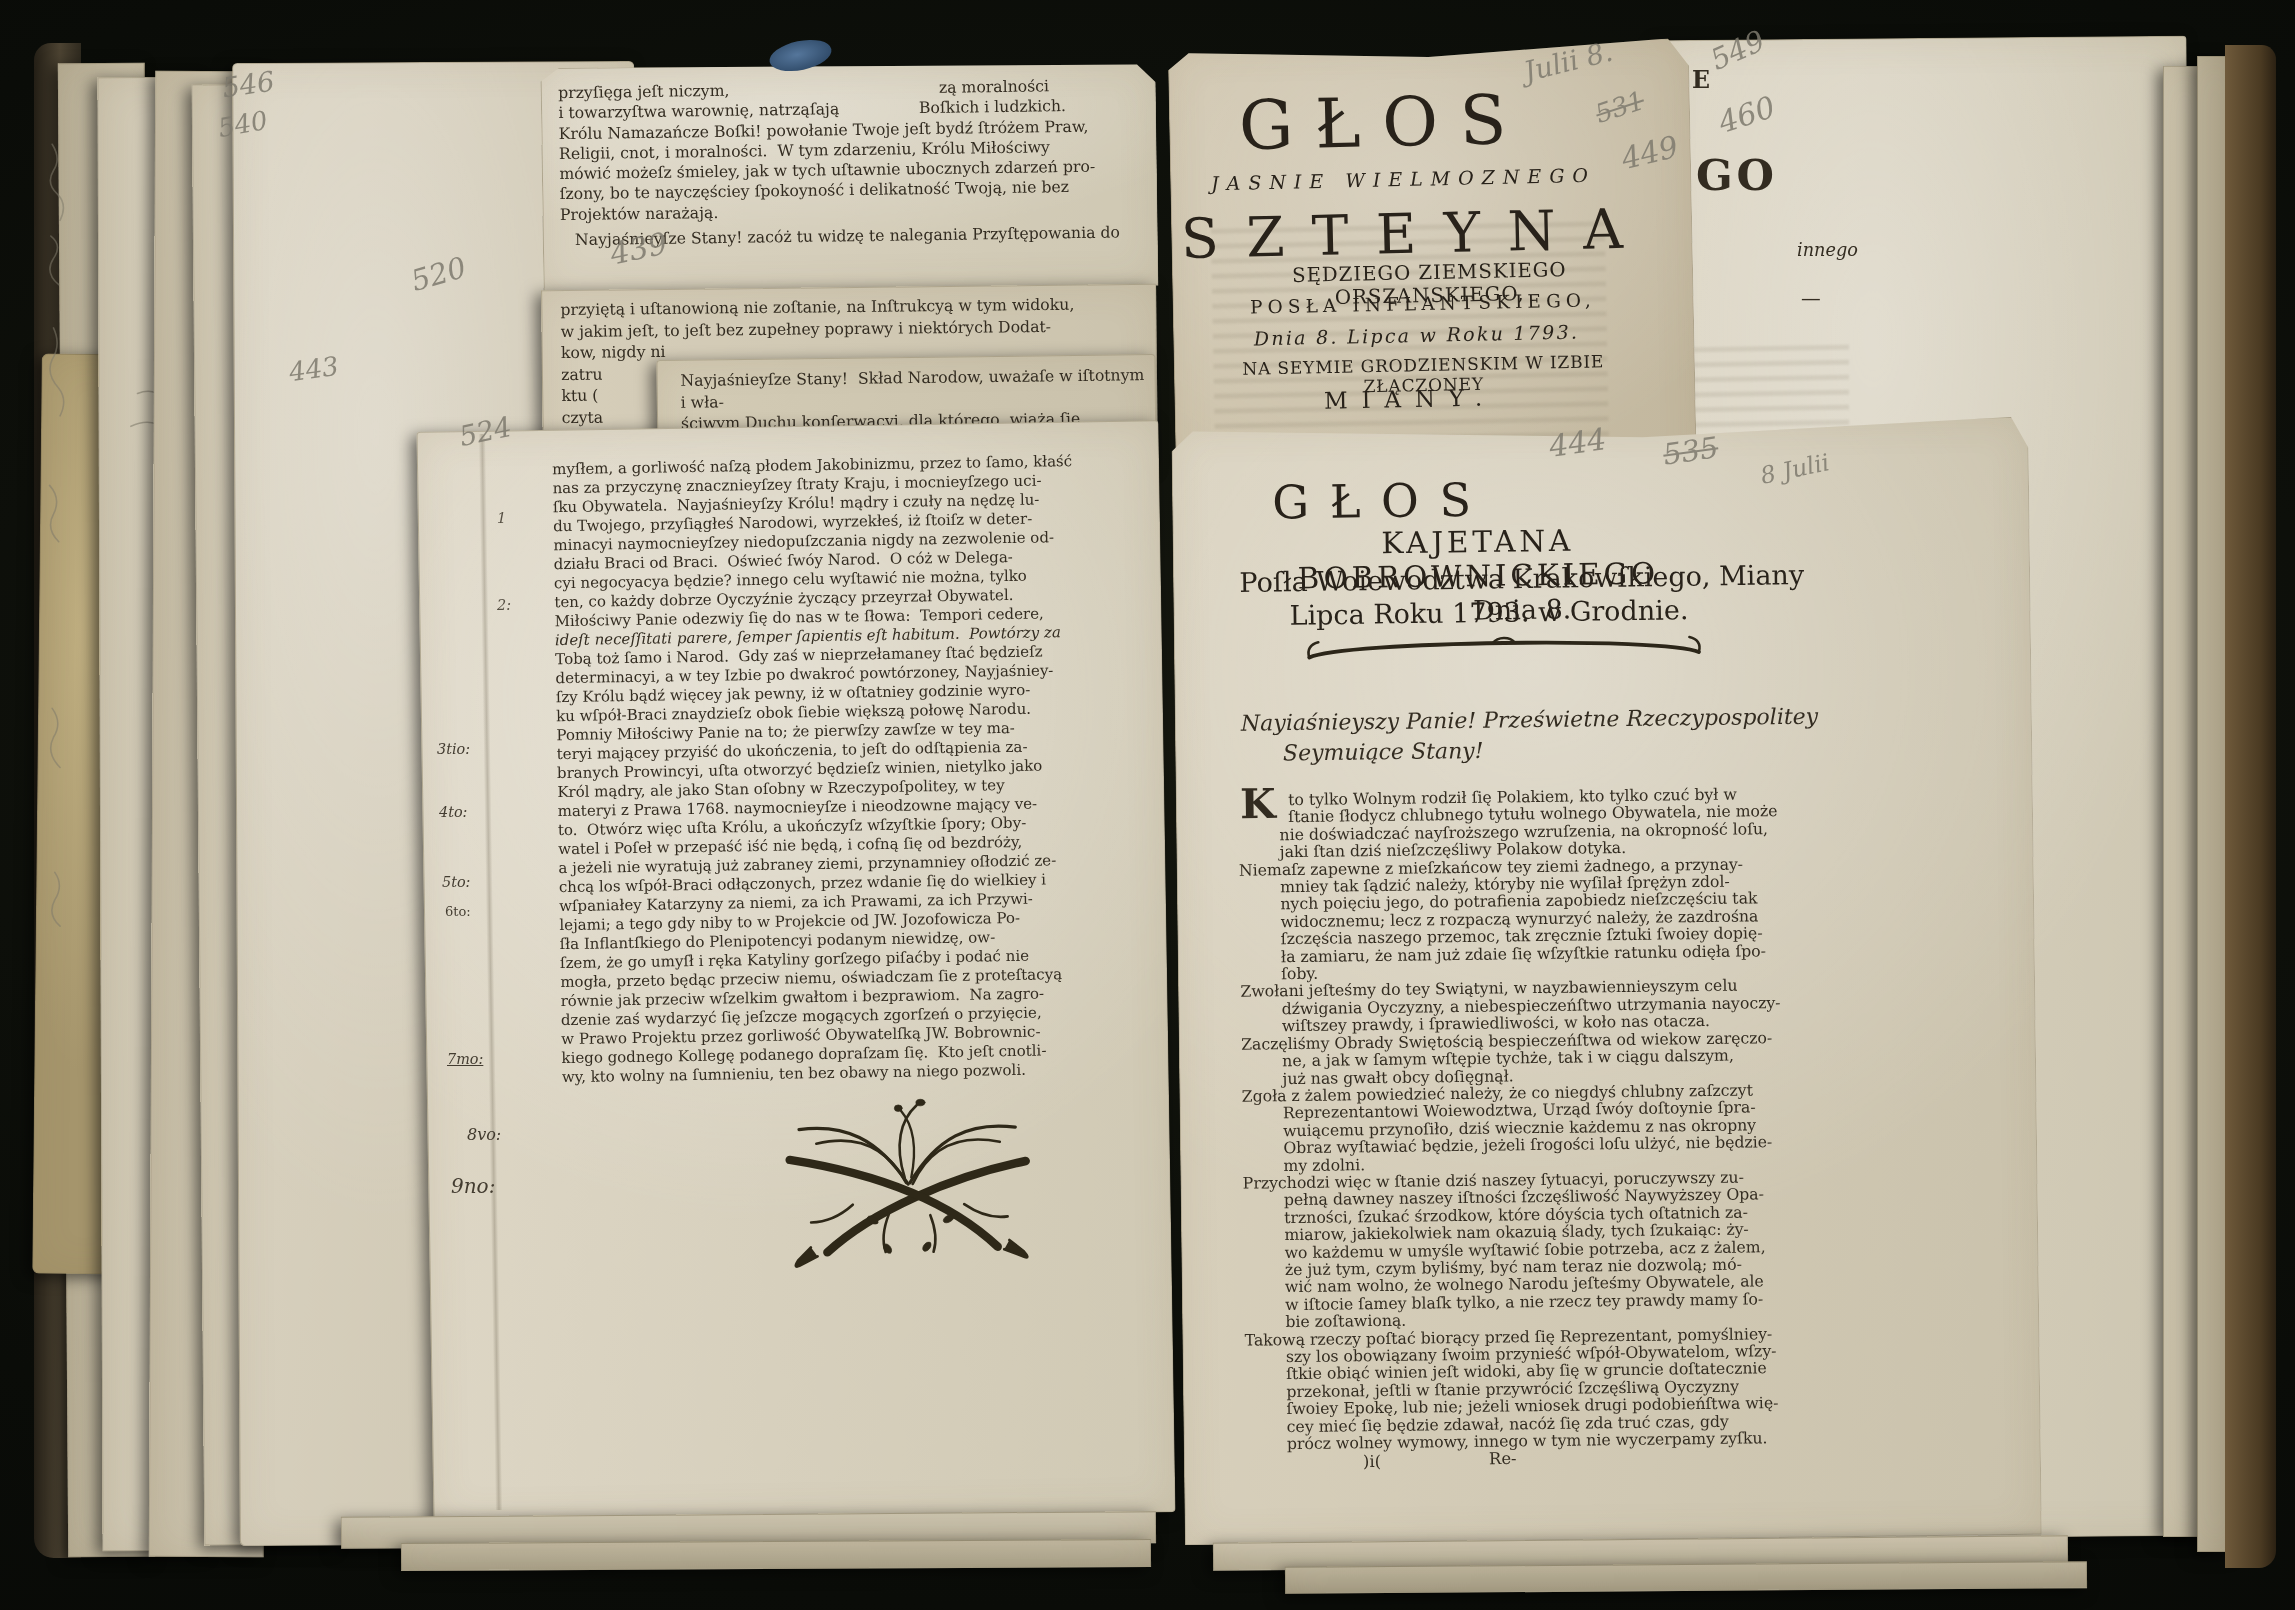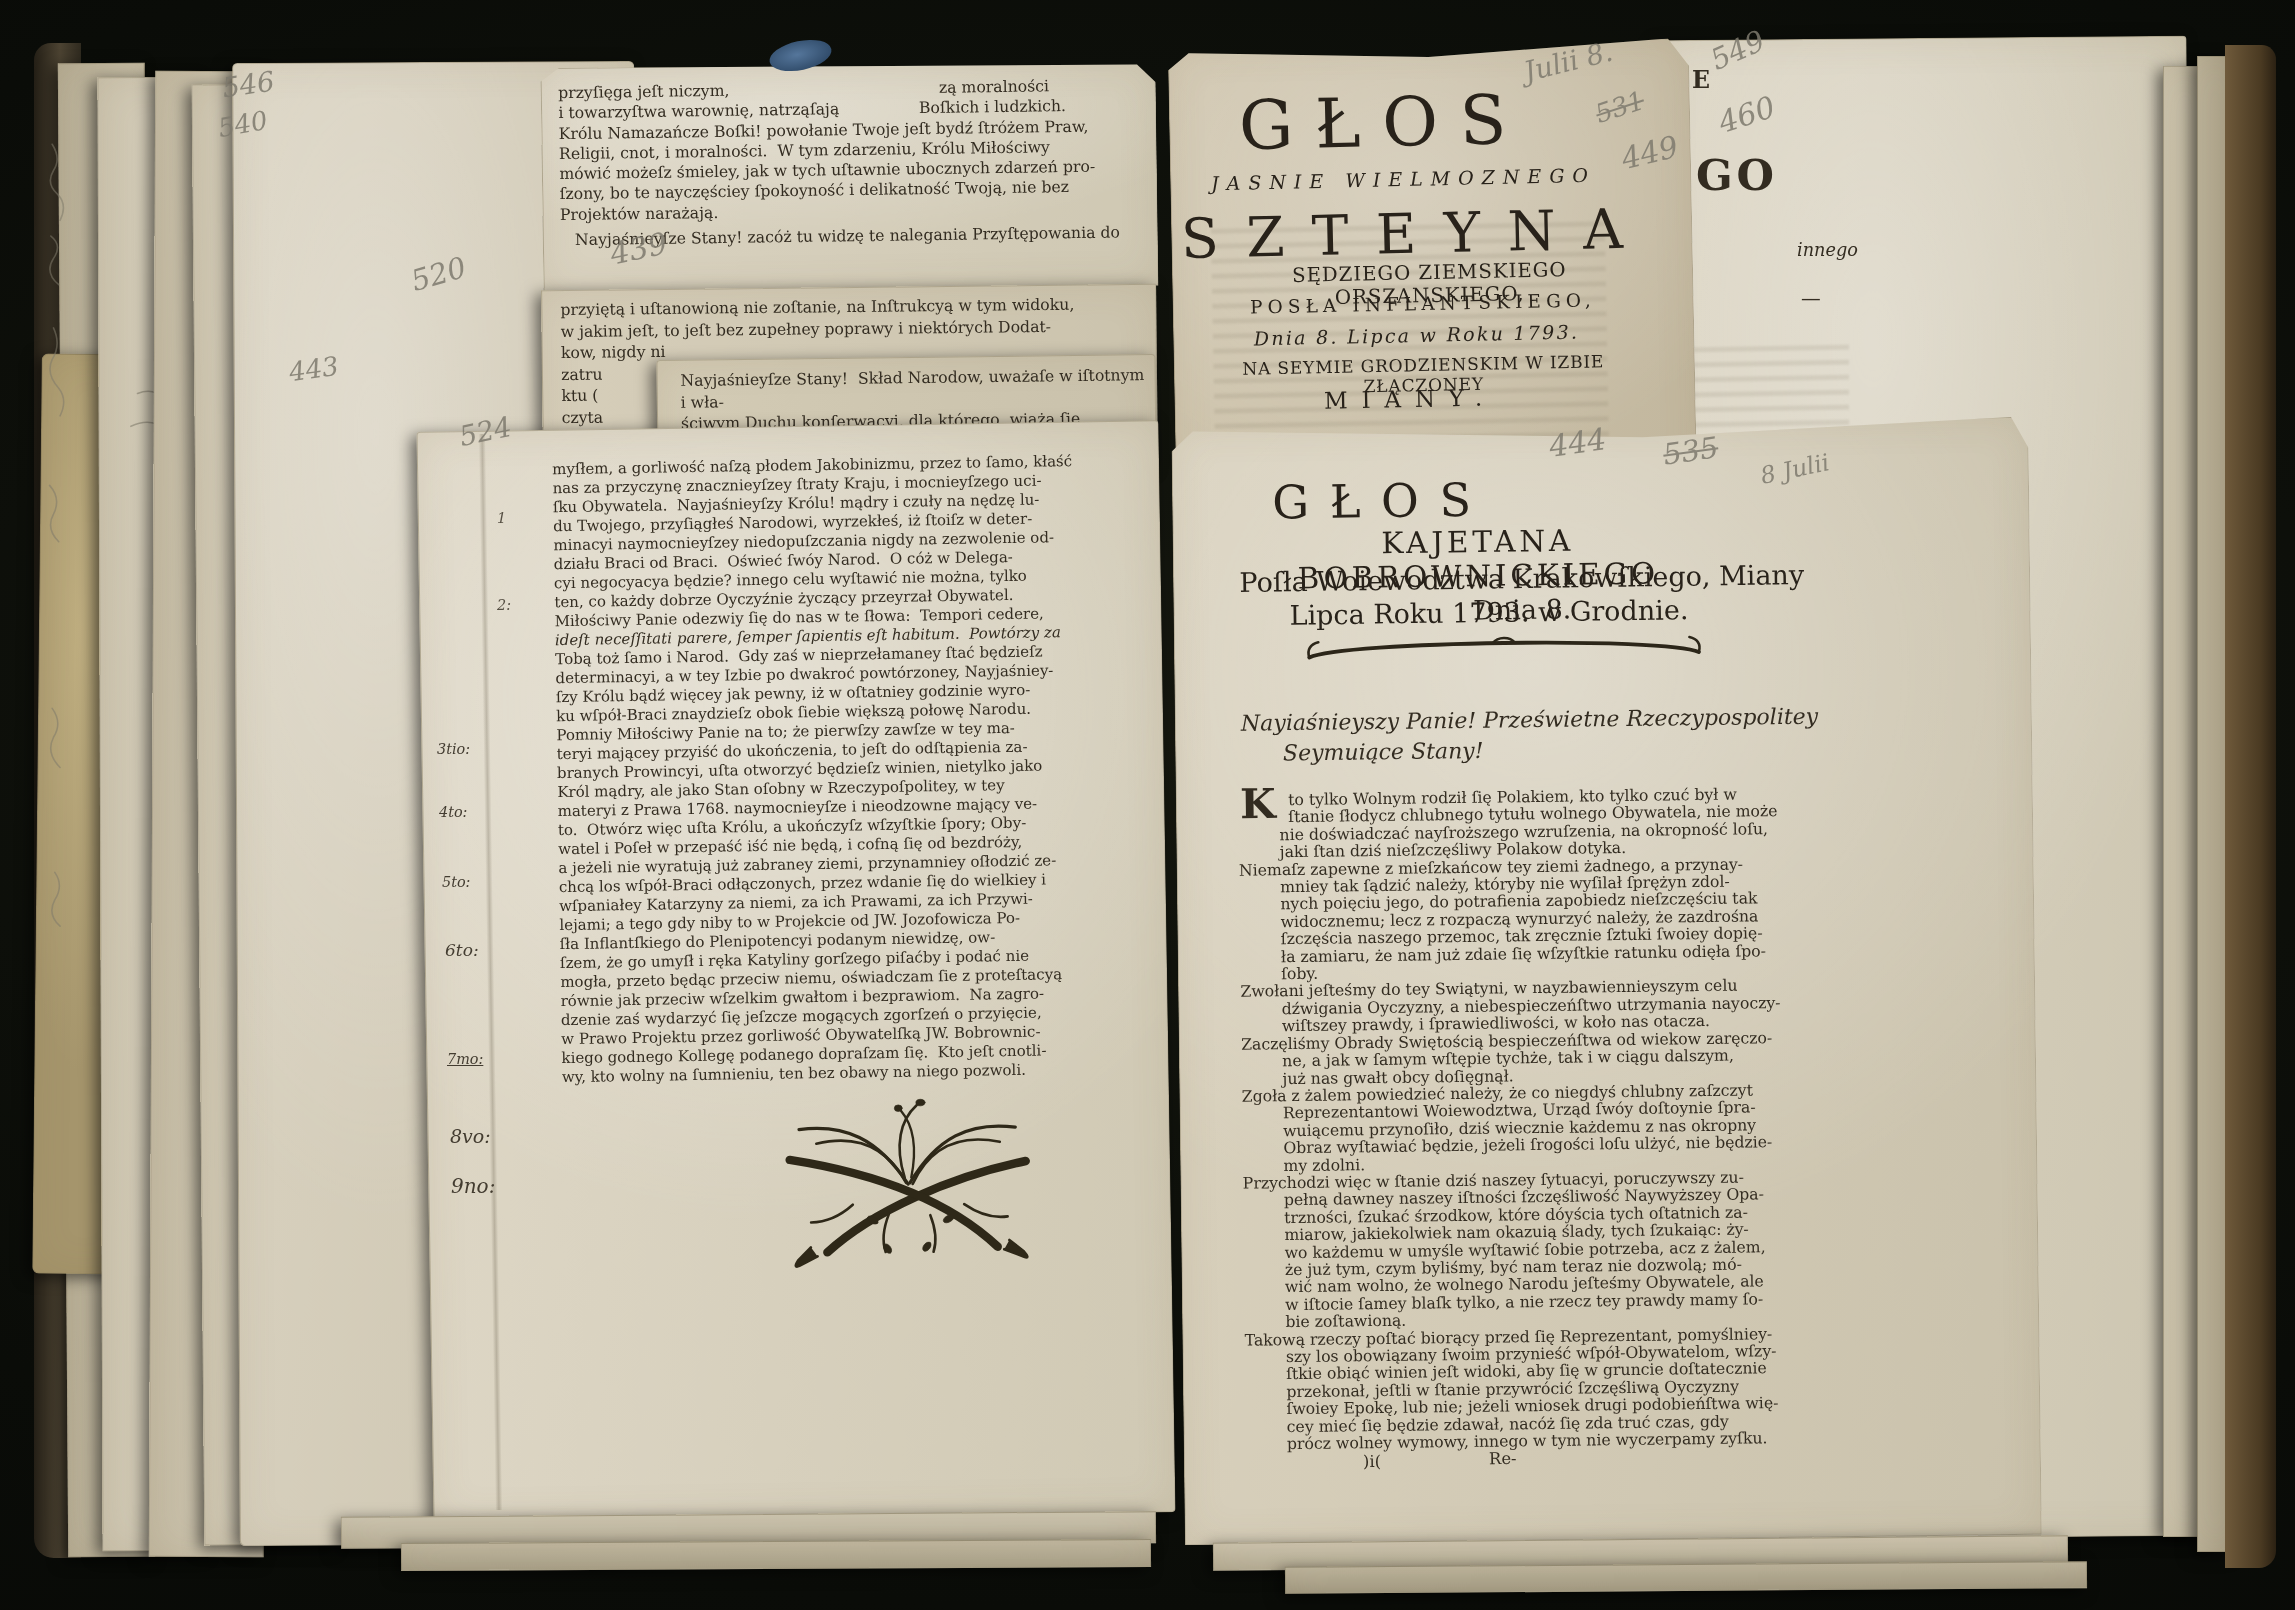--- a/index.html
+++ b/index.html
@@ -136,23 +136,23 @@
       <div class="ln">w Prawo Projektu przez gorliwość Obywatelſką JW. Bobrownic-</div>
       <div class="ln">kiego godnego Kollegę podanego dopraſzam ſię.  Kto jeſt cnotli-</div>
       <div class="ln">wy, kto wolny na ſumnieniu, ten bez obawy na niego pozwoli.</div>
     </div>
 
   <div class="abs ink" style="left:497px;top:510px;font-size:14.4px;font-style:italic;opacity:.8;">1</div>
   <div class="abs ink" style="left:497px;top:597px;font-size:14.4px;font-style:italic;opacity:.8;">2:</div>
   <div class="abs ink" style="left:437px;top:741px;font-size:14.4px;font-style:italic;opacity:.9;">3tio:</div>
   <div class="abs ink" style="left:439px;top:804px;font-size:14.4px;font-style:italic;opacity:.9;">4to:</div>
   <div class="abs ink" style="left:442px;top:874px;font-size:14.4px;font-style:italic;opacity:.9;">5to:</div>
-  <div class="abs ink" style="left:445px;top:940px;font-size:17px;font-style:italic;opacity:.9;">6to:</div>
+  <div class="abs ink" style="left:445px;top:904px;font-size:13px;opacity:.9;">6to:</div>
   <div class="abs ink" style="left:447px;top:1051px;font-size:14.4px;font-style:italic;opacity:.9;text-decoration:underline;">7mo:</div>
-  <div class="abs ink" style="left:450px;top:1125px;font-size:19px;font-style:italic;opacity:.9;">8vo:</div>
+  <div class="abs ink" style="left:467px;top:1125px;font-size:16px;font-style:italic;opacity:.9;">8vo:</div>
   <div class="abs ink" style="left:451px;top:1174px;font-size:20px;font-style:italic;opacity:.9;">9no:</div>
 
   <svg class="abs" style="left:754px;top:1079px;transform:rotate(-1deg);" width="308" height="197" viewBox="0 0 470 300">
     <g fill="none" stroke="#2e2818" stroke-linecap="round">
       <path d="M110,262 C180,200 300,150 415,128" stroke-width="13"></path>
       <path d="M370,258 C290,180 170,140 55,120" stroke-width="13"></path>
       <path d="M95,268 l-28,14 q-10,4 -2,-8 l20,-20" fill="#2e2818" stroke-width="4"></path>
       <path d="M380,262 l30,12 q10,4 0,-8 l-22,-18" fill="#2e2818" stroke-width="4"></path>
       <path d="M235,160 C190,90 140,66 70,74" stroke-width="5"></path>
       <path d="M232,158 C200,96 150,84 96,96" stroke-width="4"></path>

